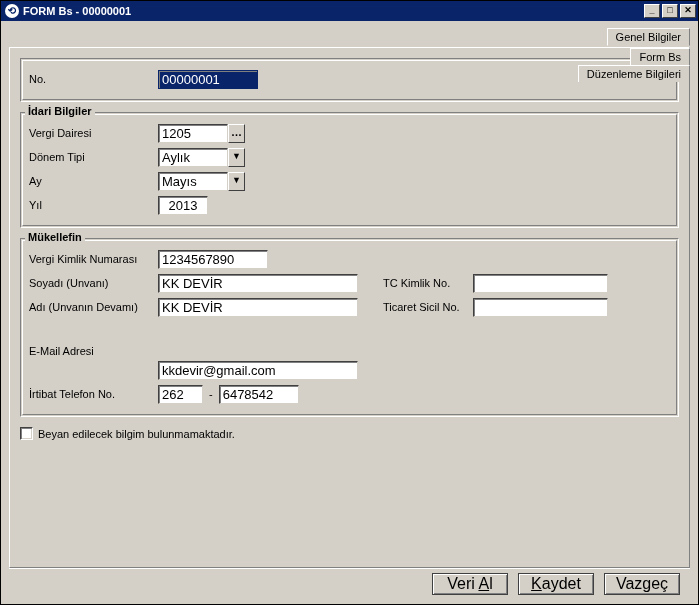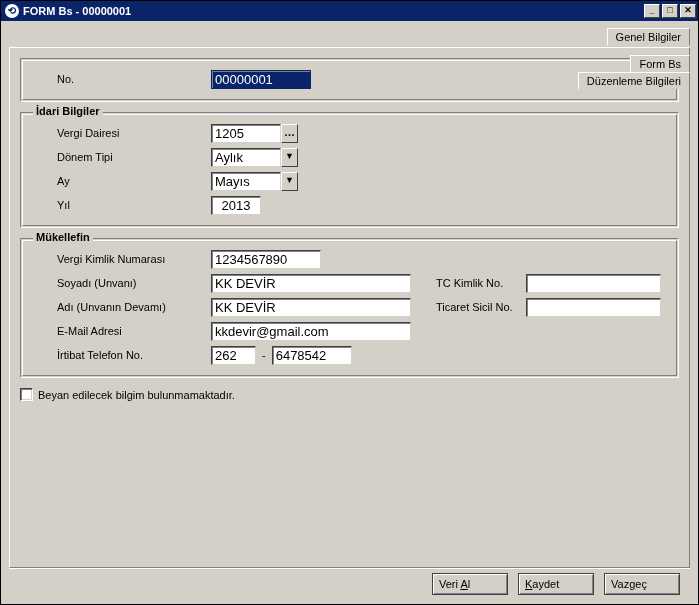--- a/index.html
+++ b/index.html
@@ -69,21 +69,21 @@
     flex-direction: column;
   }
   .tab {
     background: #D4D0C8;
     border: 1px solid #fff;
     border-right-color: #808080;
     border-bottom: none;
     padding: 2px 8px;
     margin-right: 0px;
     position: relative;
-    top: 10px;
+    top: 3px;
     cursor: default;
     font-size: 11px;
   }
   .tab.active {
     border-bottom: 1px solid #D4D0C8;
     top: 1px;
     z-index: 3;
   }
   .tab-panel {
     border-top: 1px solid #fff;
@@ -108,33 +108,33 @@
     position:absolute;
     inset:1px;
     border:1px solid #fff;
     border-right-color:#808080;
     border-bottom-color:#808080;
     pointer-events:none;
   }
   .frame-legend {
     position: absolute;
     top: -8px;
-    left: 12px;
+    left: 4px;
     background: #D4D0C8;
     padding: 0 3px;
     font-weight: bold;
     z-index:2;
   }
   .row {
     display: flex;
     align-items: center;
     margin-bottom: 4px;
     min-height: 20px;
   }
-  .lbl { width: 154px; margin-left: 28px; }
+  .lbl { width: 129px; }
   .lbl2 { width: 90px; margin-left: 25px;}
   input.text, select.text, .year-box {
     height: 19px;
     background: #fff;
     border: 1px solid #7F9DB9;
     border-top-color:#404040; border-left-color:#404040;
     border-right-color:#D4D0C8; border-bottom-color:#D4D0C8;
     box-shadow: inset 1px 1px 0 #808080;
     font-family: Tahoma, Arial, sans-serif;
     font-size: 13px;
@@ -179,23 +179,23 @@
     padding: 0 10px;
     gap: 10px;
   }
   .btn {
     min-width: 76px;
     height: 22px;
     background:#D4D0C8;
     border:1px solid #404040;
     box-shadow: inset 1px 1px 0 #fff, inset -1px -1px 0 #808080;
     font-family:Tahoma, Arial, sans-serif;
-    font-size:11px;
+    font-size:16px;
     cursor:default;
-    text-align:left;
+    text-align:center;
   }
   .underline { text-decoration: underline; }
 </style>
 </head>
 <body>
 
 <div class="window">
 
   <div class="titlebar">
     <span class="title-icon">⟲</span>
@@ -273,21 +273,21 @@
 
         <div class="row">
           <span class="lbl">Adı (Unvanın Devamı)</span>
           <input class="text" style="width: 200px;" value="KK DEVİR">
           <span class="lbl2">Ticaret Sicil No.</span>
           <input class="text" style="width: 135px;" value="">
         </div>
 
         <div class="row">
           <span class="lbl">E-Mail Adresi</span>
-          <input class="text" style="width: 200px;" value="kkdevir@gmail.com">
+          <input class="text" style="width: 200px; margin-top: 40px;" value="kkdevir@gmail.com">
         </div>
 
         <div class="row">
           <span class="lbl">İrtibat Telefon No.</span>
           <input class="text" style="width: 45px;" value="262">
           <span style="margin:0 6px">-</span>
           <input class="text" style="width: 80px;" value="6478542">
         </div>
       </div>
 

